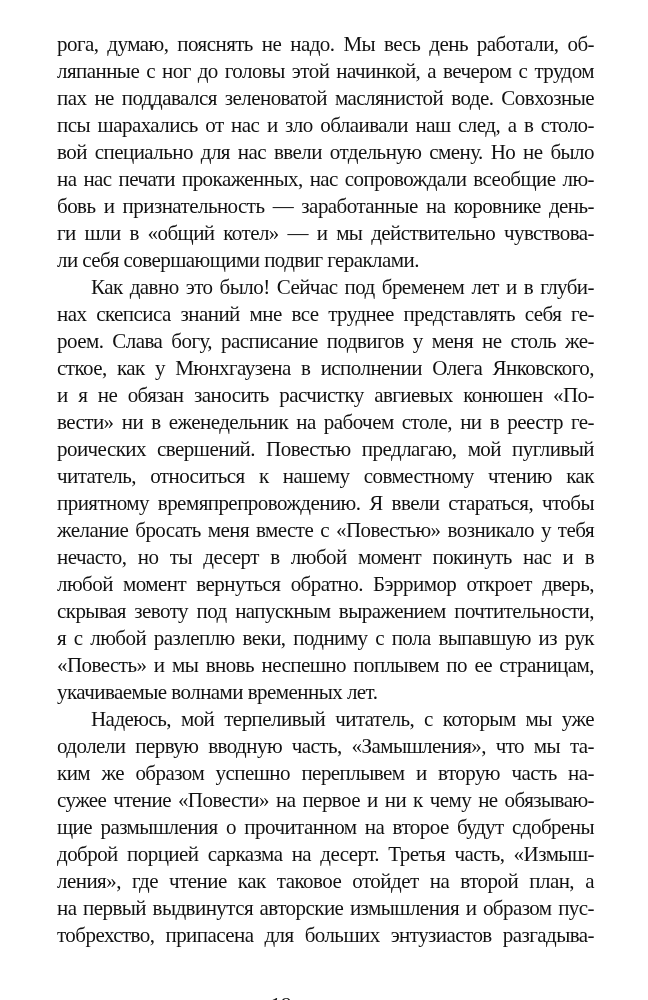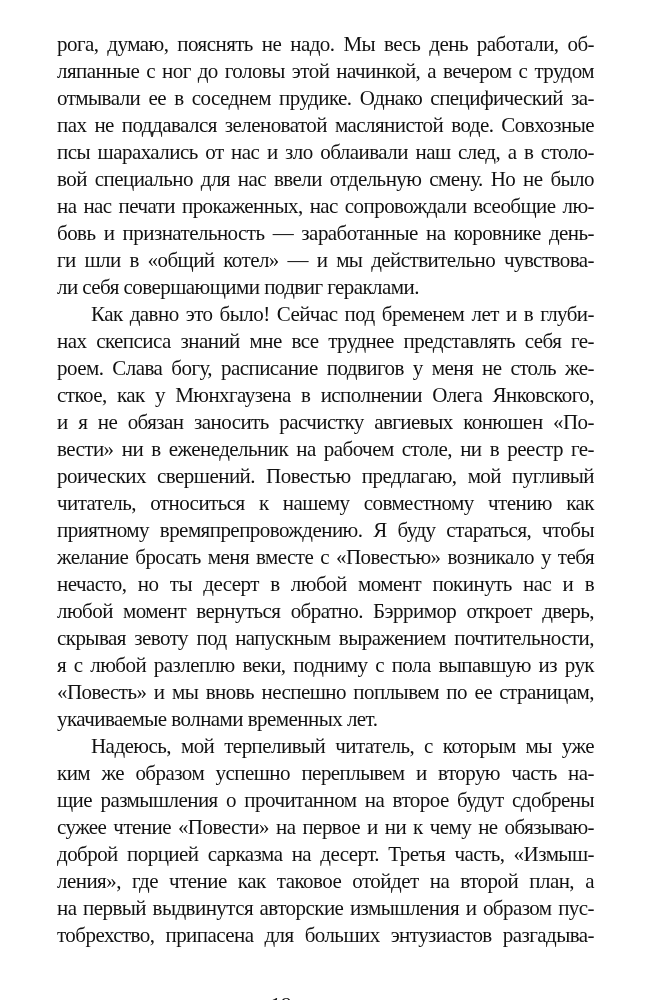--- a/index.html
+++ b/index.html
@@ -39,54 +39,54 @@
   }
 </style>
 </head>
 <body>
 
 <div class="page">
 
   <div>
     <span class="line">рога, думаю, пояснять не надо. Мы весь день работали, об-</span>
     <span class="line">ляпанные с ног до головы этой начинкой, а вечером с трудом</span>
-    <span class="line">отмывали ее в соседнем прудике. Однако специфический за-</span>
     <span class="line">пах не поддавался зеленоватой маслянистой воде. Совхозные</span>
     <span class="line">псы шарахались от нас и зло облаивали наш след, а в столо-</span>
     <span class="line">вой специально для нас ввели отдельную смену. Но не было</span>
     <span class="line">на нас печати прокаженных, нас сопровождали всеобщие лю-</span>
     <span class="line">бовь и признательность — заработанные на коровнике день-</span>
     <span class="line">ги шли в «общий котел» — и мы действительно чувствова-</span>
     <span class="line last">ли себя совершающими подвиг гераклами.</span>
   </div>
 
   <div>
     <span class="line indent">Как давно это было! Сейчас под бременем лет и в глуби-</span>
     <span class="line">нах скепсиса знаний мне все труднее представлять себя ге-</span>
     <span class="line">роем. Слава богу, расписание подвигов у меня не столь же-</span>
     <span class="line">сткое, как у Мюнхгаузена в исполнении Олега Янковского,</span>
     <span class="line">и я не обязан заносить расчистку авгиевых конюшен «По-</span>
     <span class="line">вести» ни в еженедельник на рабочем столе, ни в реестр ге-</span>
     <span class="line">роических свершений. Повестью предлагаю, мой пугливый</span>
     <span class="line">читатель, относиться к нашему совместному чтению как</span>
-    <span class="line">приятному времяпрепровождению. Я буду стараться, чтобы</span>
+    <span class="line">приятному времяпрепровождению. Я ввели стараться, чтобы</span>
     <span class="line">желание бросать меня вместе с «Повестью» возникало у тебя</span>
     <span class="line">нечасто, но ты десерт в любой момент покинуть нас и в</span>
     <span class="line">любой момент вернуться обратно. Бэрримор откроет дверь,</span>
     <span class="line">скрывая зевоту под напускным выражением почтительности,</span>
     <span class="line">я с любой разлеплю веки, подниму с пола выпавшую из рук</span>
     <span class="line">«Повесть» и мы вновь неспешно поплывем по ее страницам,</span>
     <span class="line last">укачиваемые волнами временных лет.</span>
   </div>
 
   <div>
     <span class="line indent">Надеюсь, мой терпеливый читатель, с которым мы уже</span>
+    <span class="line">одолели первую вводную часть, «Замышления», что мы та-</span>
     <span class="line">ким же образом успешно переплывем и вторую часть на-</span>
+    <span class="line">сужее чтение «Повести» на первое и ни к чему не обязываю-</span>
     <span class="line">щие размышления о прочитанном на второе будут сдобрены</span>
-    <span class="line">сужее чтение «Повести» на первое и ни к чему не обязываю-</span>
     <span class="line">доброй порцией сарказма на десерт. Третья часть, «Измыш-</span>
     <span class="line">ления», где чтение как таковое отойдет на второй план, а</span>
     <span class="line">на первый выдвинутся авторские измышления и образом пус-</span>
     <span class="line">тобрехство, припасена для больших энтузиастов разгадыва-</span>
 
   </div>
 </div>
 
 <div class="page-number">19</div>
 

